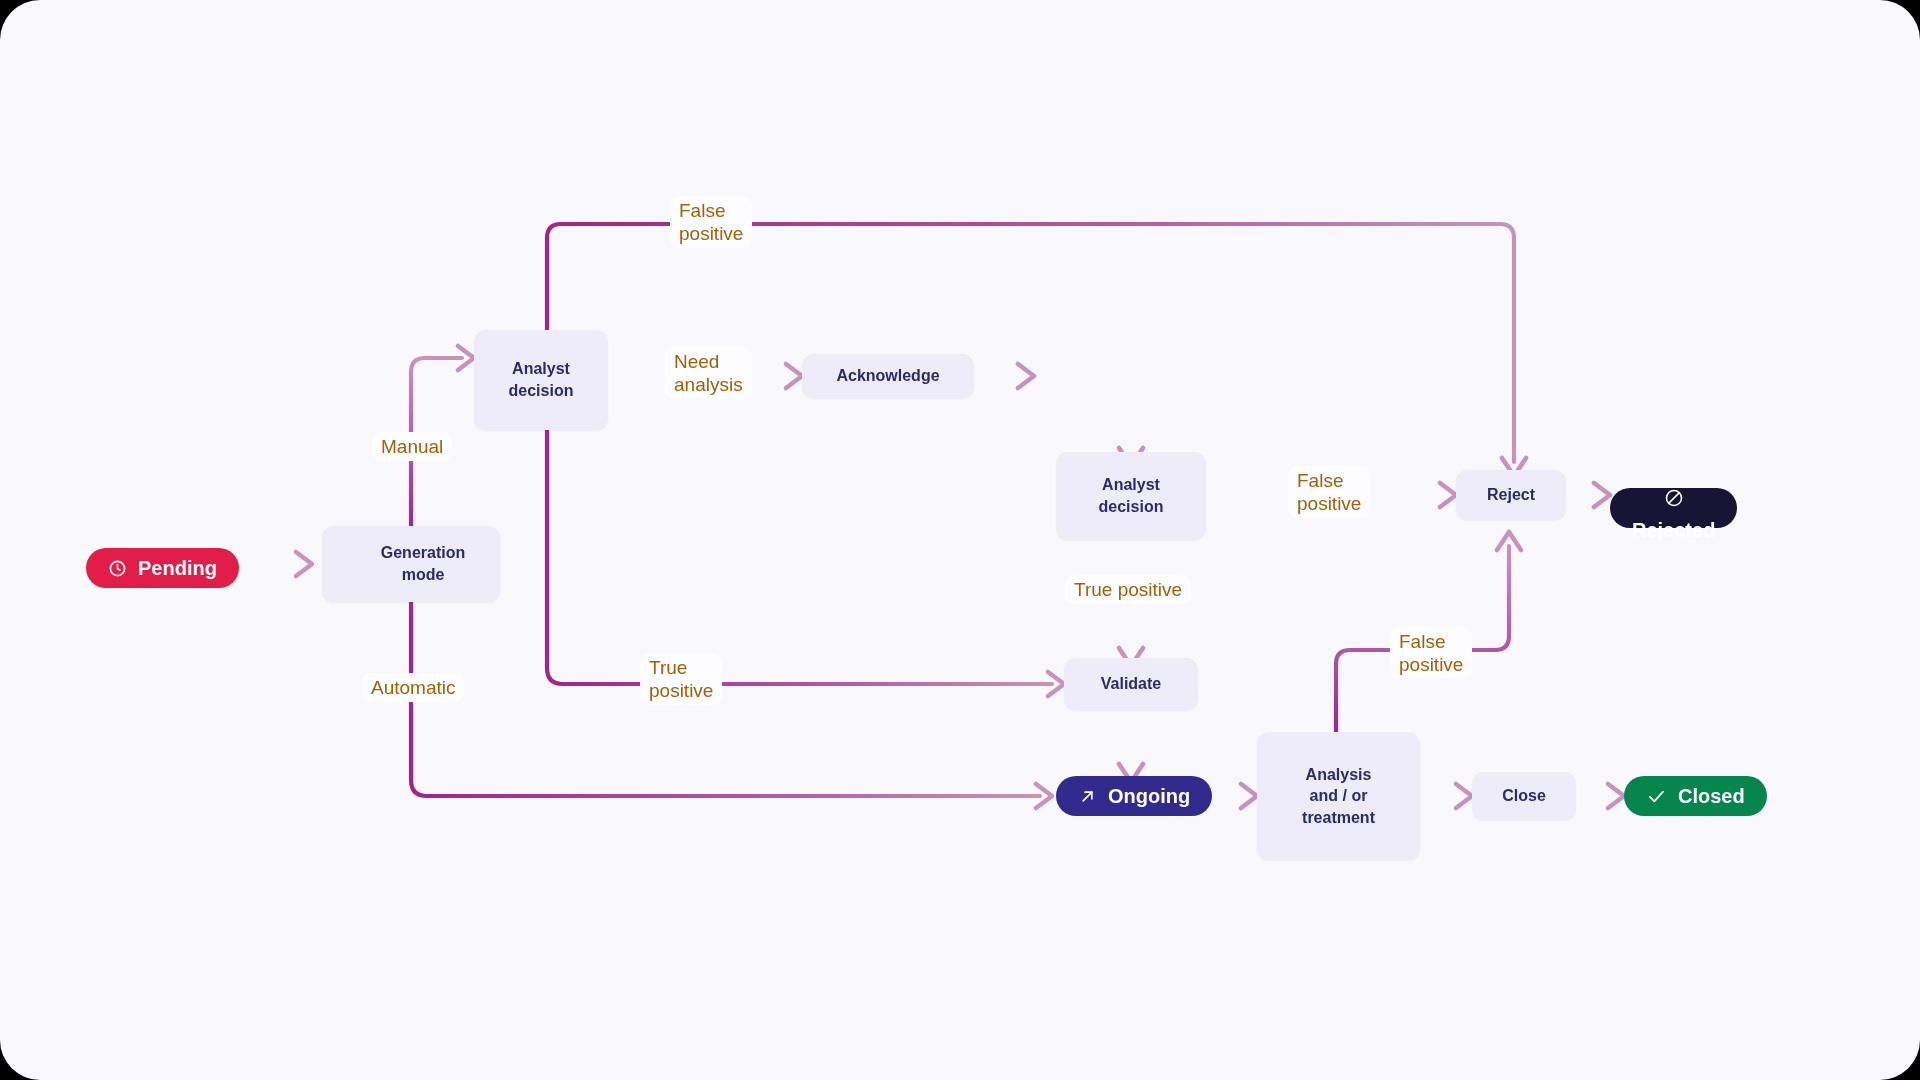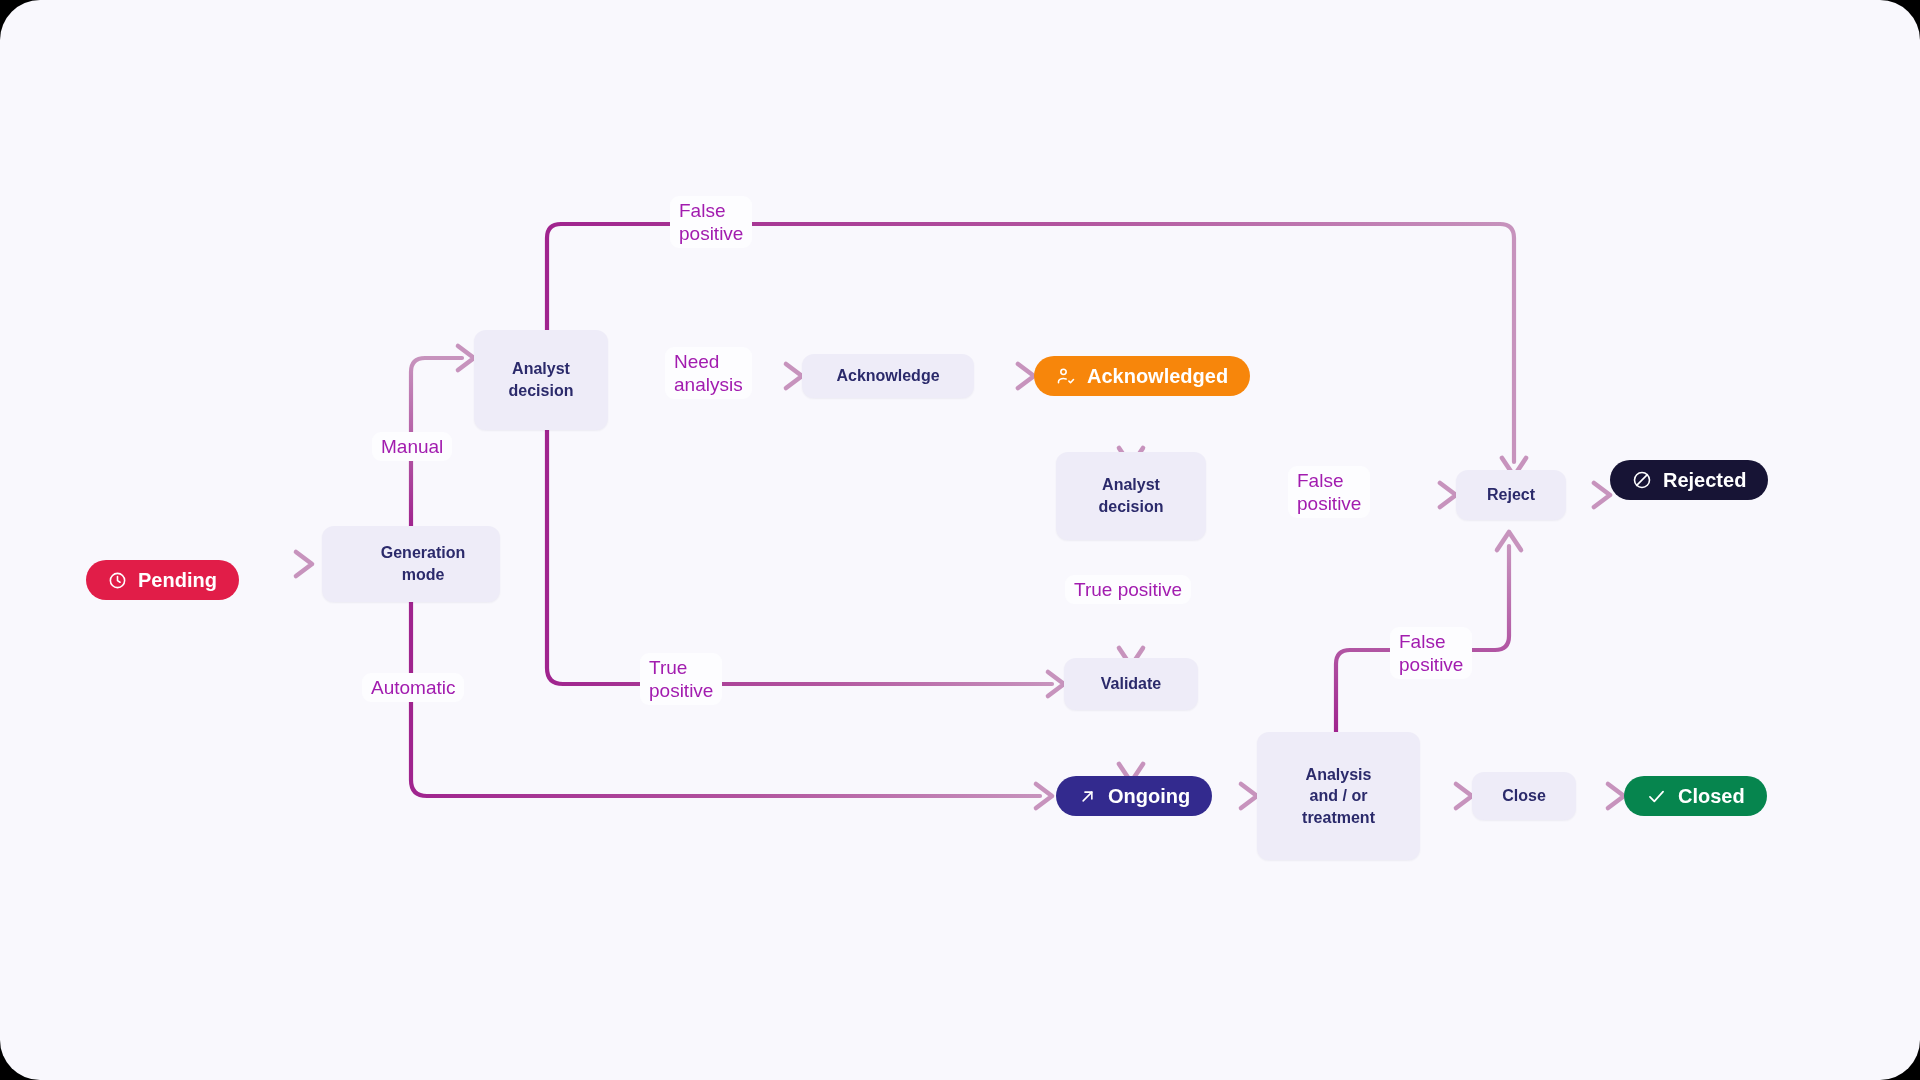--- a/index.html
+++ b/index.html
@@ -53,21 +53,21 @@
   .pill.pending     { background: #e11d48; }
   .pill.acknowledged{ background: #f7860b; }
   .pill.rejected    { background: #171435; }
   .pill.ongoing     { background: #332a8e; }
   .pill.closed      { background: #06854e; }
 
   
   .elabel {
     position: absolute;
     background: #fdfdff;
-    color: #a21caf;
+    color: #a16207;
     font-size: 19px;
     font-weight: 400;
     line-height: 1.22;
     border-radius: 9px;
     padding: 3px 9px;
     text-align: left;
     white-space: pre-line;
     z-index: 5;
   }
   .elabel.center { text-align: center; }
@@ -143,38 +143,30 @@
       <path d="M 1456 784 L 1472 796 L 1456 808" stroke="#c793bd" stroke-width="4.6"></path>
 
       <path d="M 1576 796 L 1612 796" stroke="url(#gH)"></path>
       <path d="M 1608 784 L 1624 796 L 1608 808" stroke="#c793bd" stroke-width="4.6"></path>
 
       <path d="M 1566 495 L 1598 495" stroke="url(#gH)"></path>
       <path d="M 1594 483 L 1610 495 L 1594 507" stroke="#c793bd" stroke-width="4.6"></path>
     </g>
   </svg>
 
-  <div class="pill pending" style="left:86px; top:560px;">
+  <div class="pill pending" style="left:86px; top:548px;">
     <svg width="19" height="19" viewBox="0 0 24 24" fill="none" stroke="#ffffff" stroke-width="2" stroke-linecap="round">
       <circle cx="12" cy="12" r="9"></circle>
         <path d="M12 7v5.2l3.2 2"></path>
     </svg>
     <span>Pending</span>
   </div>
 
-  <div class="pill acknowledged" style="left:1034px; top:356px;">
-    <svg width="20" height="20" viewBox="0 0 24 24" fill="none" stroke="#ffffff" stroke-width="1.9" stroke-linecap="round" stroke-linejoin="round">
-      <circle cx="9" cy="7" r="3.2"></circle>
-      <path d="M3 20v-1.2c0-2.3 2.7-3.8 6-3.8 1.2 0 2.3.2 3.2.5"></path>
-      <path d="M15.5 18.2l1.9 1.9 3.6-3.9"></path>
-    </svg>
-    <span>Acknowledged</span>
-  </div>
-
-  <div class="pill rejected" style="left:1610px; top:460px;">
+
+  <div class="pill rejected" style="left:1610px; top:488px;flex-direction:column;">
     <svg width="20" height="20" viewBox="0 0 24 24" fill="none" stroke="#ffffff" stroke-width="1.9" stroke-linecap="round">
       <circle cx="12" cy="12" r="9"></circle>
         <path d="M5.6 18.4L18.4 5.6"></path>
     </svg>
     <span>Rejected</span>
   </div>
 
   <div class="pill ongoing" style="left:1056px; top:776px;">
     <svg width="19" height="19" viewBox="0 0 24 24" fill="none" stroke="#ffffff" stroke-width="2" stroke-linecap="round" stroke-linejoin="round">
       <path d="M6.5 17.5L17.5 6.5"></path>

